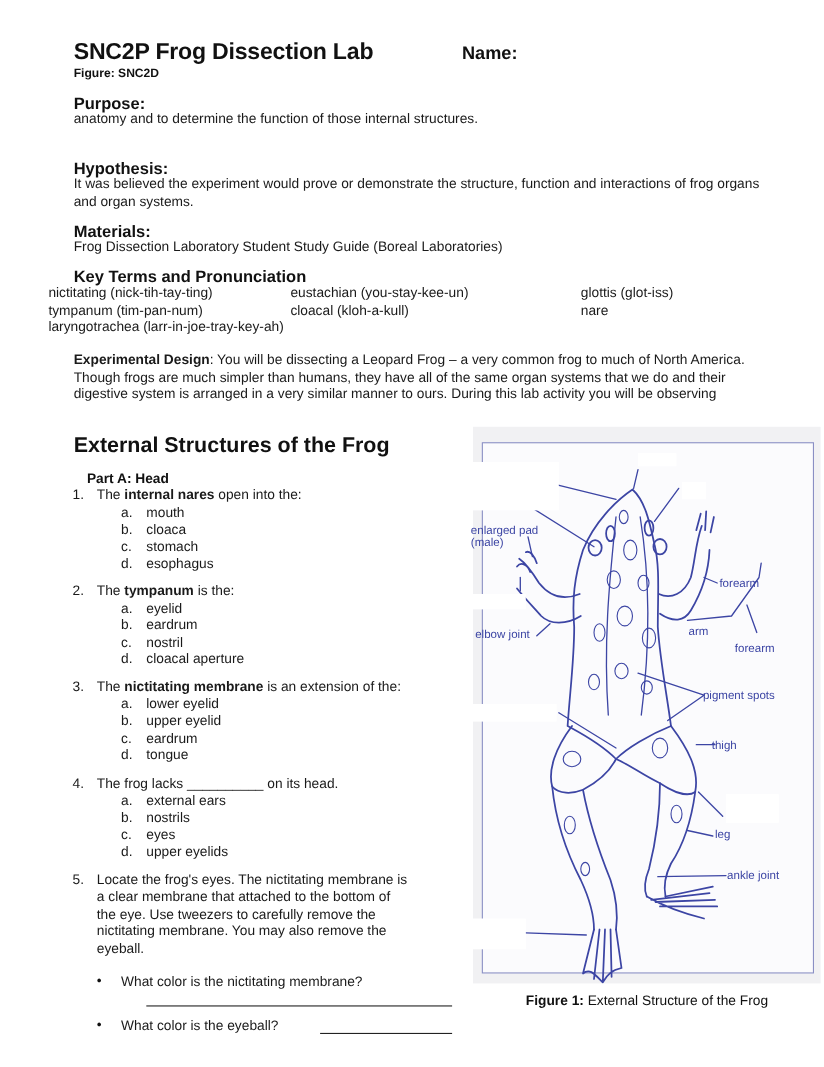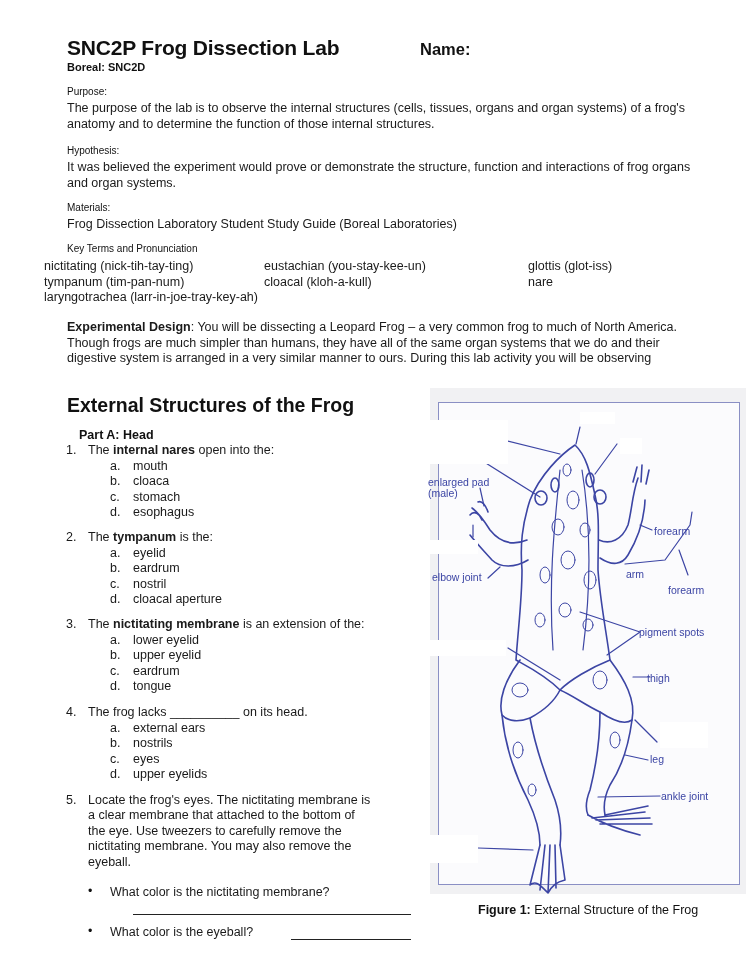--- a/index.html
+++ b/index.html
@@ -2,21 +2,21 @@
 <html><head>
 <meta charset="utf-8">
 <style>
   html, body { margin: 0; padding: 0; background: #ffffff; }
   body { width: 749px; height: 970px; position: relative; overflow: hidden;
          font-family: "Liberation Sans", sans-serif; color: #111; }
   .abs { position: absolute; margin-left: 23px; }
   .doc-title { left: 44px; top: 36px; font-size: 21px; font-weight: bold; letter-spacing: -0.2px; white-space: nowrap; }
   .name-label { left: 397px; top: 40px; font-size: 16.5px; font-weight: bold; }
   .subtitle { left: 44px; top: 61px; font-size: 11px; font-weight: bold; }
-  .sec-head { font-size: 10px; font-weight: normal; }
+  .sec-head { font-size: 15px; font-weight: bold; }
   .body-text { font-size: 12.5px; line-height: 15.5px; color: #1a1a1a; }
   .col { position: absolute; font-size: 12.5px; line-height: 15.5px; white-space: nowrap; color:#1a1a1a; }
   .h2 { left: 44px; top: 394px; font-size: 19.5px; font-weight: bold; white-space: nowrap; }
   .part-head { left: 44px; top: 428px; font-size: 12.5px; font-weight: bold; padding-left: 12px; }
   .q { position: absolute; font-size: 12.5px; line-height: 15.5px; white-space: nowrap; color:#1a1a1a; }
   .opt { position: absolute; font-size: 12.5px; line-height: 15.5px; white-space: nowrap; color:#1a1a1a; }
   .opt .ol { display:inline-block; width: 23px; }
   .qn { display:inline-block; width: 22px; }
   .bullet { position:absolute; font-size: 12.5px; }
   .figure-wrap { left: 407px; top: 388px; width: 316px; height: 506px; background: #f1f1f3; }
@@ -24,25 +24,24 @@
   .fig-label { position:absolute; font-size: 10.5px; color: #3c45a4; white-space: nowrap; line-height: 11px; }
   .blank-box { position:absolute; background:#ffffff; }
   .caption { left: 455px; top: 903px; font-size: 12.5px; white-space: nowrap; }
   svg.frog { position:absolute; left:0; top:0; }
 </style>
 </head>
 <body>
 
 <div class="abs doc-title">SNC2P Frog Dissection Lab</div>
 <div class="abs name-label">Name:</div>
-<div class="abs subtitle">Boreal: SNC2D</div>
+<div class="abs subtitle">Figure: SNC2D</div>
 
 <div class="abs sec-head" style="left:44px;top:86px;">Purpose:</div>
 <div class="abs body-text" style="left:44px;top:101px;white-space:nowrap;">
-  <div>The purpose of the lab is to observe the internal structures (cells, tissues, organs and organ systems) of a frog's</div>
   <div>anatomy and to determine the function of those internal structures.</div>
 </div>
 
 <div class="abs sec-head" style="left:44px;top:145px;">Hypothesis:</div>
 <div class="abs body-text" style="left:44px;top:160px;white-space:nowrap;">
   <div>It was believed the experiment would prove or demonstrate the structure, function and interactions of frog organs</div>
   <div>and organ systems.</div>
 </div>
 
 <div class="abs sec-head" style="left:44px;top:202px;">Materials:</div>

